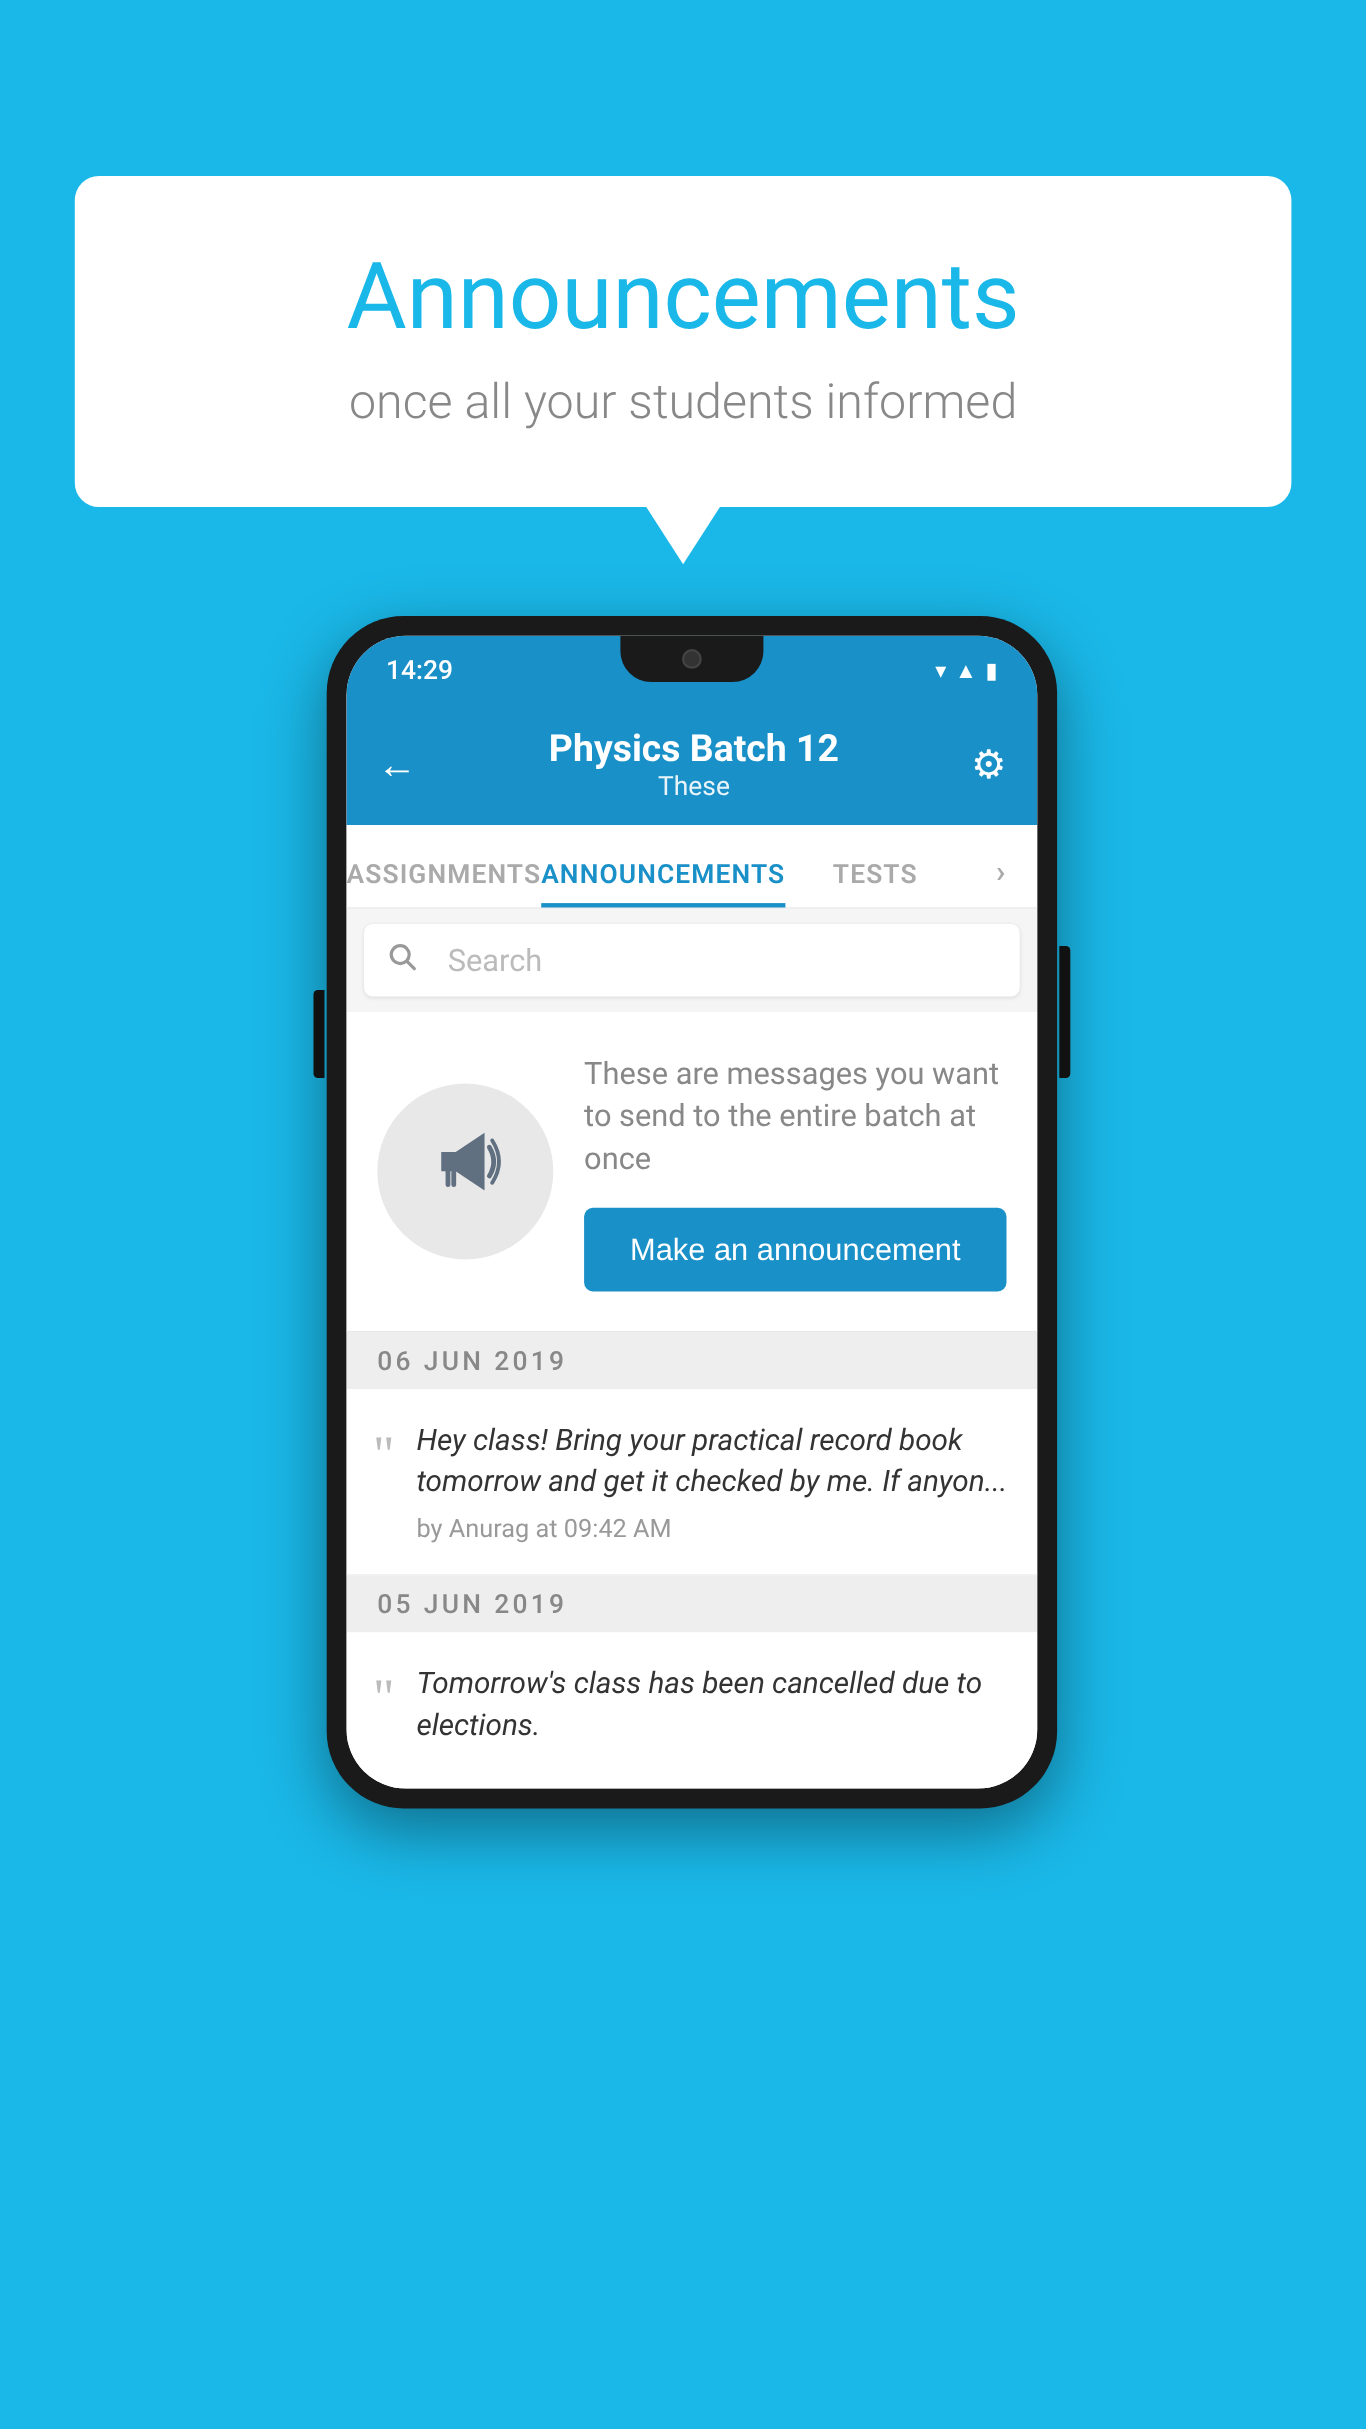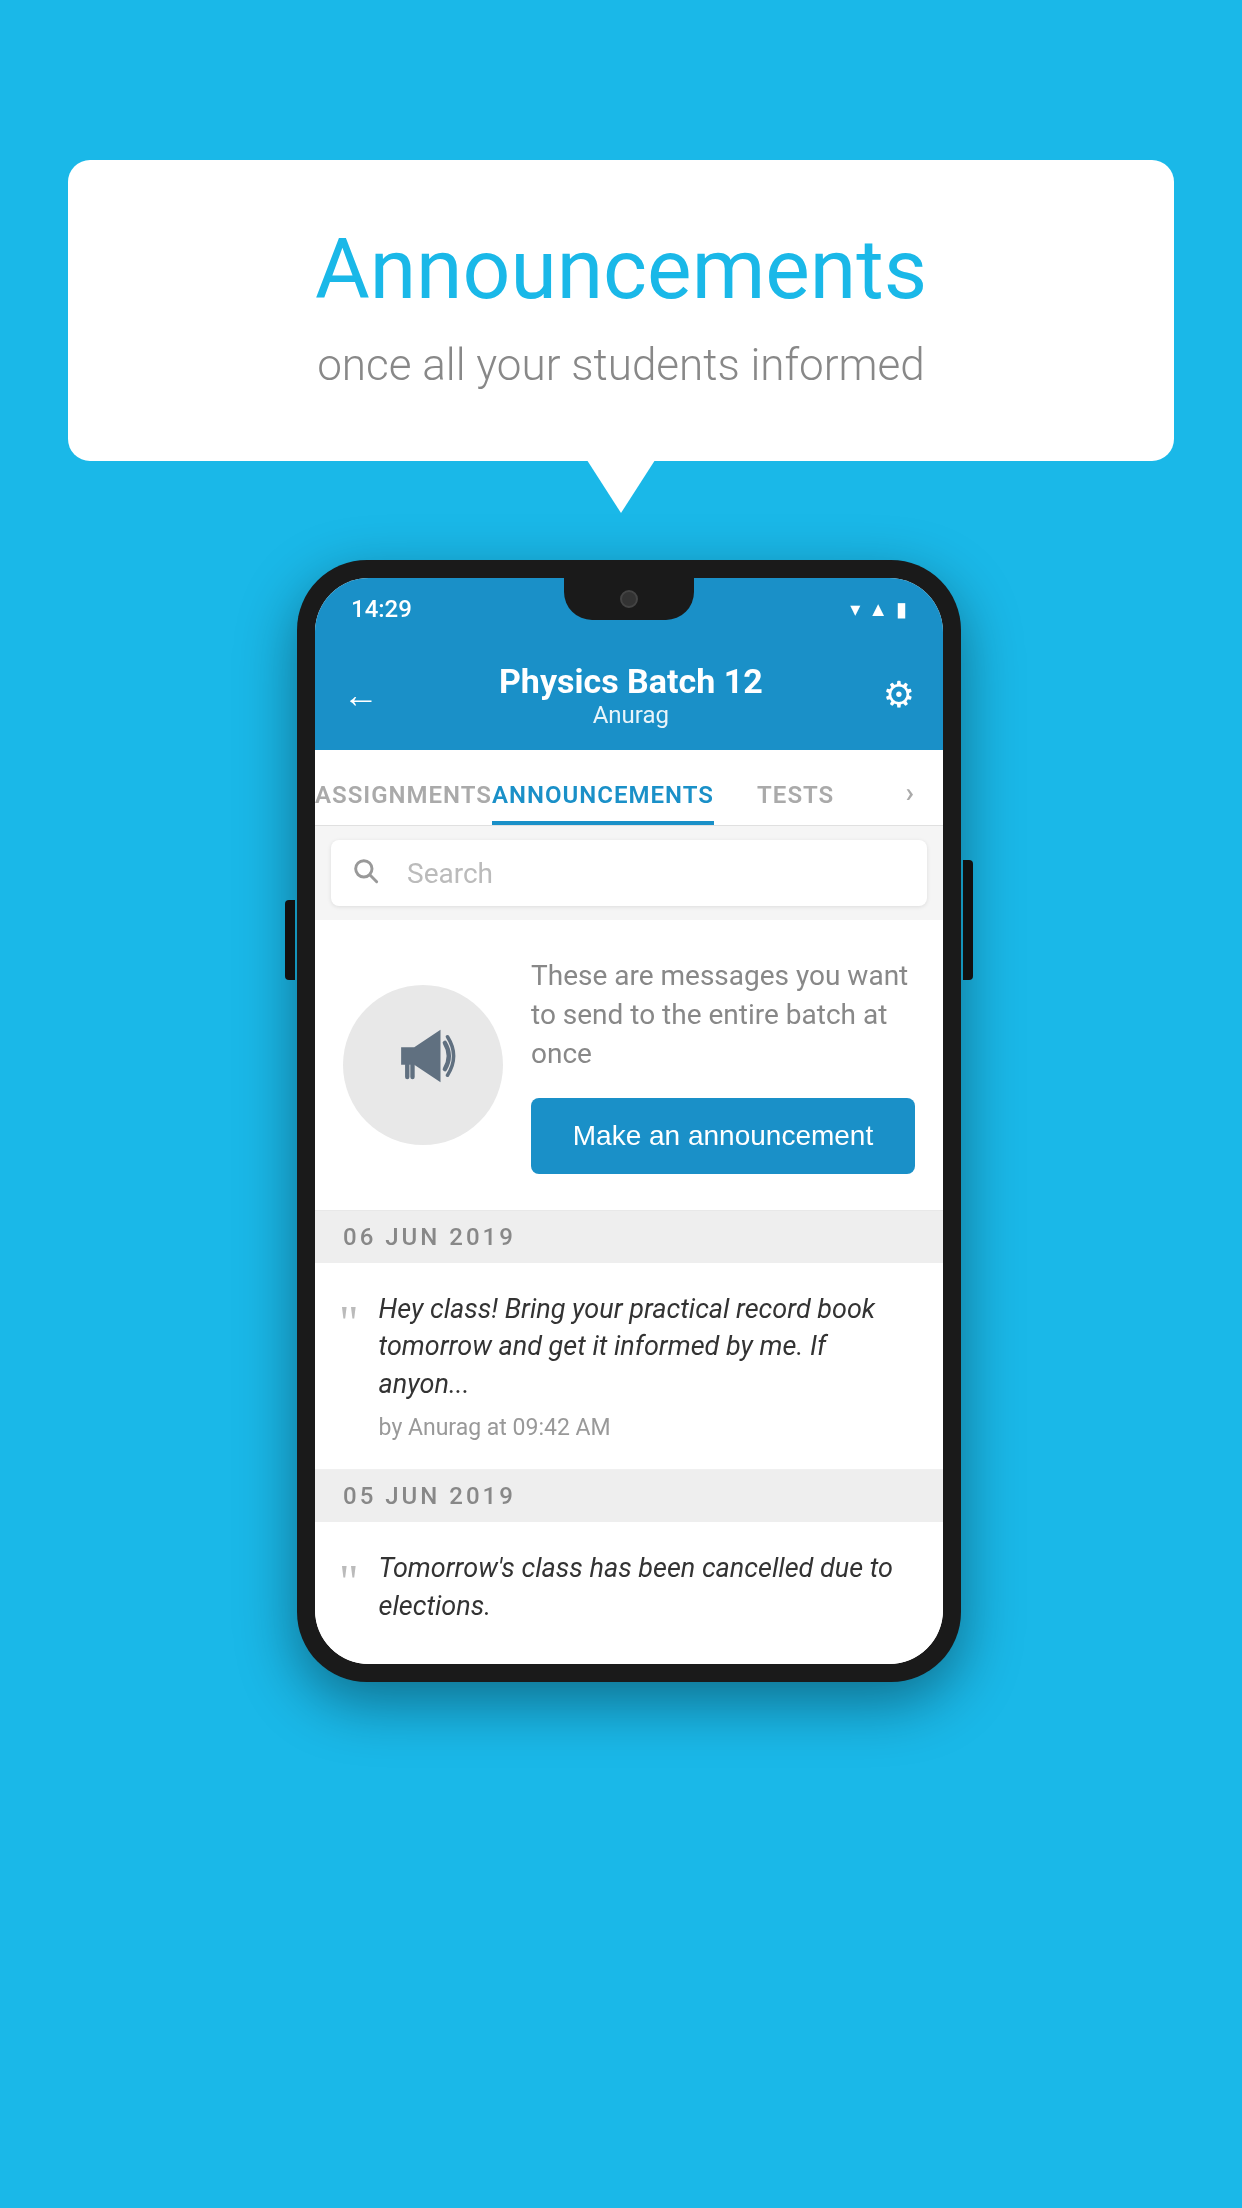--- a/index.html
+++ b/index.html
@@ -387,21 +387,21 @@
           <span class="status-icon">▾</span>
           <span class="status-icon">▲</span>
           <span class="status-icon">▮</span>
         </div>
       </div>
 
       <div class="app-header">
         <span class="back-arrow">←</span>
         <div class="header-center">
           <div class="header-title">Physics Batch 12</div>
-          <div class="header-subtitle">Anurag</div>
+          <div class="header-subtitle">These</div>
         </div>
         <span class="gear-icon">⚙</span>
       </div>
 
       <div class="tabs">
         <div class="tab">
           <span>ASSIGNMENTS</span>
         </div>
         <div class="tab active">
           <span>ANNOUNCEMENTS</span>
@@ -442,21 +442,21 @@
         </div>
       </div>
 
       <div class="date-separator">
         <span>06  JUN  2019</span>
       </div>
 
       <div class="announcement-item">
         <div class="quote-icon">"</div>
         <div class="announcement-content">
-          <div class="announcement-text">Hey class! Bring your practical record book tomorrow and get it informed by me. If anyon...</div>
+          <div class="announcement-text">Hey class! Bring your practical record book tomorrow and get it checked by me. If anyon...</div>
           <div class="announcement-meta">by Anurag at 09:42 AM</div>
         </div>
       </div>
 
       <div class="date-separator2">
         <span>05  JUN  2019</span>
       </div>
 
       <div class="announcement-item2">
         <div class="quote-icon">"</div>

